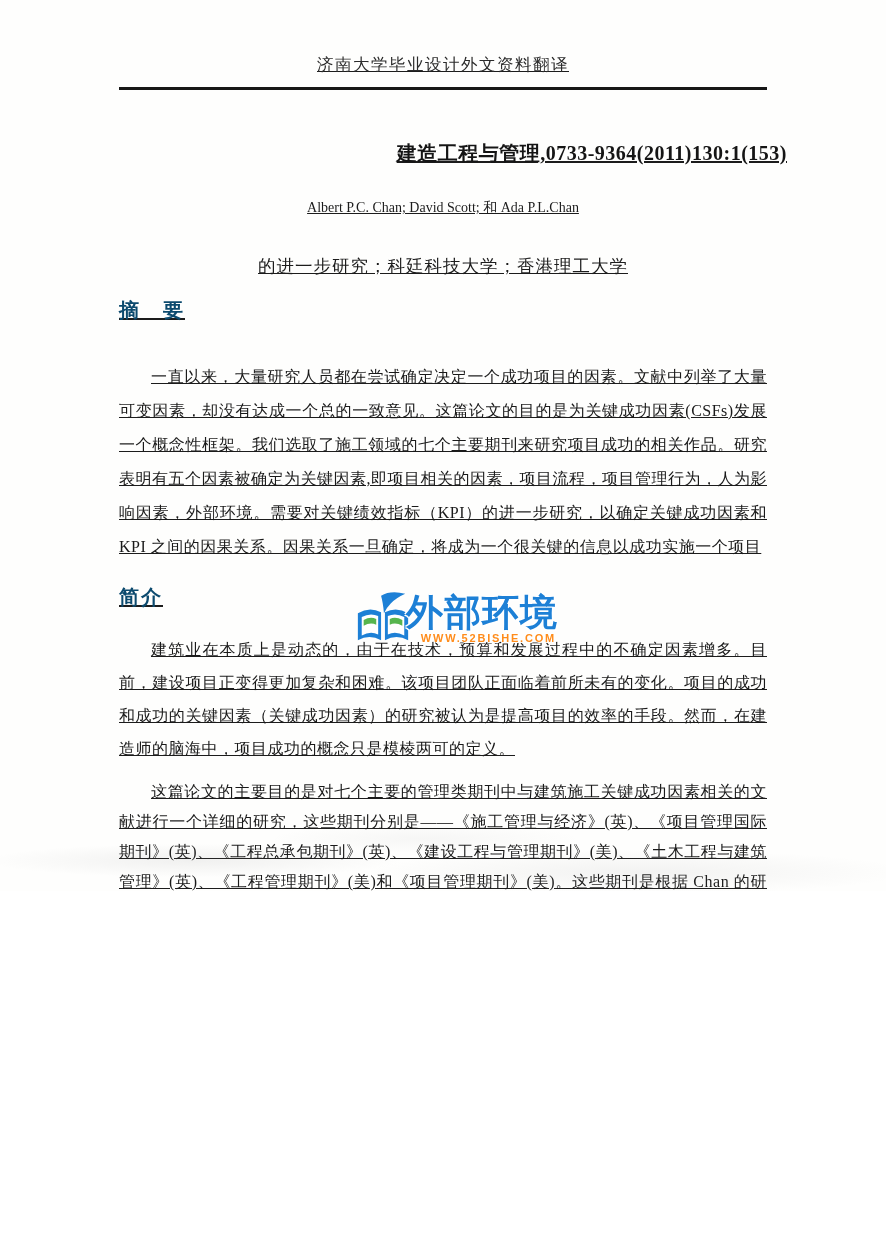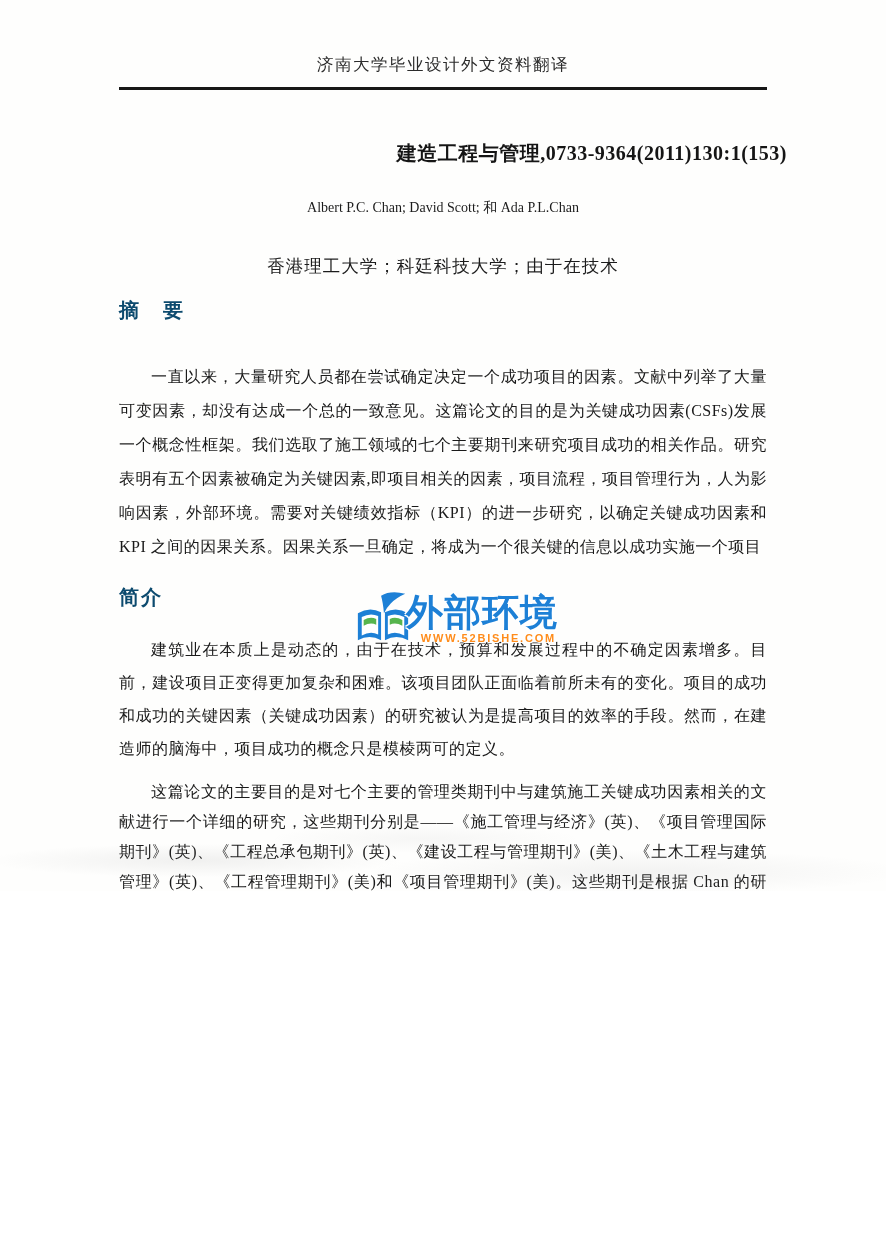--- a/index.html
+++ b/index.html
@@ -4,20 +4,21 @@
 <style>
   html,body { margin:0; padding:0; background:#ffffff; }
   .page {
     position:relative;
     width:886px; height:891px;
     margin:0 auto;
     background:#fefefdff;
     overflow:hidden;
     font-family:"Liberation Serif","DejaVu Serif",serif;
     color:#1c1c1c;
+    text-decoration:underline;
   }
   .doc-header {
     margin:54px 119px 0;
     text-align:center;
     font-size:16.5px;
     letter-spacing:1.5px;
     color:#2b2b2b;
   }
   .header-rule {
     margin:11px 119px 0;
@@ -140,21 +141,21 @@
 <div class="page">
 
   <div class="doc-header">济南大学毕业设计外文资料翻译</div>
   <div class="header-rule"></div>
 
   <div class="citation">建造工程与管理,0733-9364(2011)130:1(153)</div>
 
 
   <div class="authors">Albert P.C. Chan; David Scott;  和 Ada P.L.Chan</div>
 
-  <div class="affiliations">香港理工大学；科廷科技大学；由于在技术</div>
+  <div class="affiliations">的进一步研究；科廷科技大学；香港理工大学</div>
 
   <h2 class="section-heading">摘　要</h2>
 
   <p class="body-para">一直以来，大量研究人员都在尝试确定决定一个成功项目的因素。文献中列举了大量可变因素，却没有达成一个总的一致意见。这篇论文的目的是为关键成功因素(CSFs)发展一个概念性框架。我们选取了施工领域的七个主要期刊来研究项目成功的相关作品。研究表明有五个因素被确定为关键因素,即项目相关的因素，项目流程，项目管理行为，人为影响因素，外部环境。需要对关键绩效指标（KPI）的进一步研究，以确定关键成功因素和 KPI 之间的因果关系。因果关系一旦确定，将成为一个很关键的信息以成功实施一个项目</p>
 
 
   <h2 class="section-heading intro">简介</h2>
 
   <p class="body-para intro-para1">建筑业在本质上是动态的，由于在技术，预算和发展过程中的不确定因素增多。目前，建设项目正变得更加复杂和困难。该项目团队正面临着前所未有的变化。项目的成功和成功的关键因素（关键成功因素）的研究被认为是提高项目的效率的手段。然而，在建造师的脑海中，项目成功的概念只是模棱两可的定义。</p>
 

